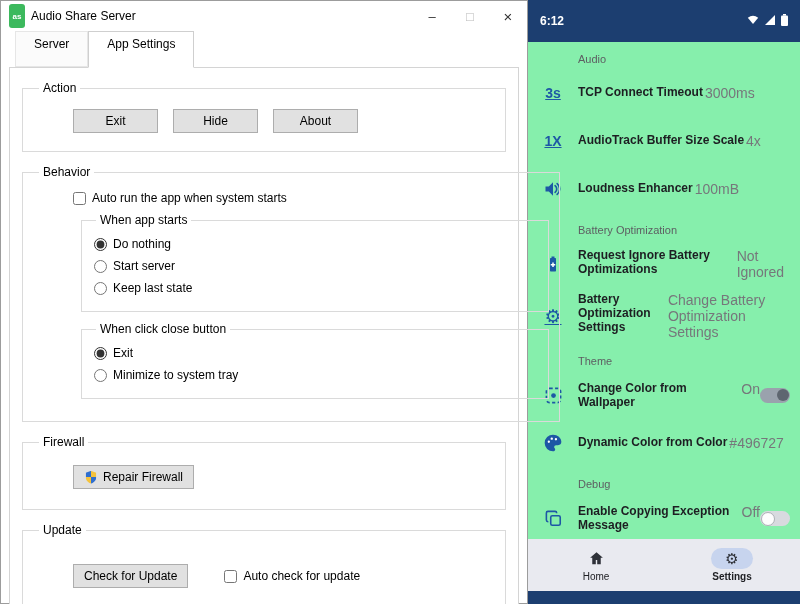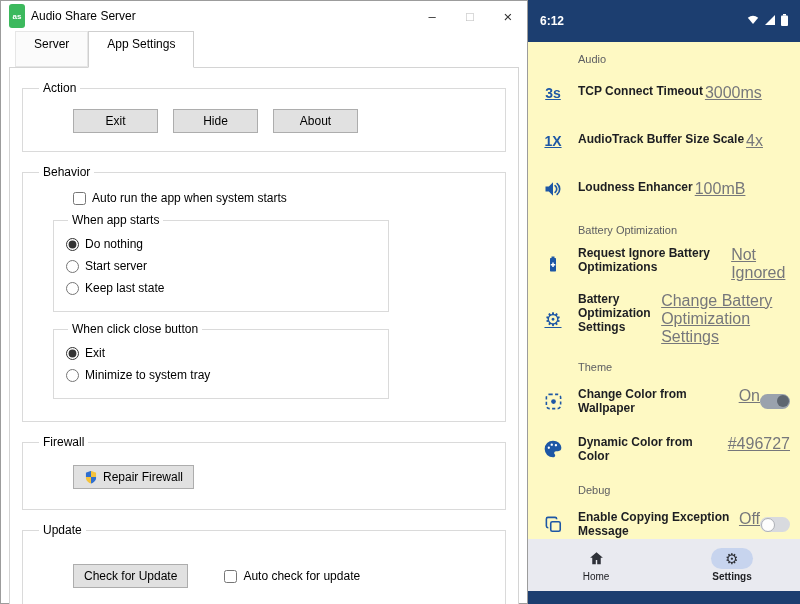--- a/index.html
+++ b/index.html
@@ -28,42 +28,42 @@
   fieldset.group legend { font-size:12px; padding:0 4px; margin-left:6px; }
 
   .action-buttons { display:flex; gap:15px; padding:10px 0 6px 40px; }
   .btn { min-width:85px; height:24px; background:#e1e1e1; border:1px solid #adadad; font-family:inherit; font-size:12px;
          display:inline-flex; align-items:center; justify-content:center; gap:5px; padding:0 10px; }
 
   .check-row { display:flex; align-items:center; gap:6px; margin:8px 0 8px 40px; }
   .radio-row { display:flex; align-items:center; gap:6px; margin:8px 0; }
   input[type=checkbox], input[type=radio] { width:13px; height:13px; accent-color:#333; margin:0; }
 
-  fieldset.subgroup { margin:6px 0 10px 20px; width:336px; border:1px solid #dadada; padding:2px 12px 8px; }
+  fieldset.subgroup { margin:6px 0 10px 48px; width:468px; border:1px solid #dadada; padding:2px 12px 8px; }
   fieldset.subgroup legend { font-size:12px; padding:0 4px; margin-left:2px; }
 
   .firewall-row { padding:12px 0 8px 40px; }
   .update-row { display:flex; align-items:center; gap:20px; padding:12px 0 8px 40px; }
   .shield { width:14px; height:14px; flex:0 0 auto; }
 
   
   .phone { width:272px; height:604px; display:flex; flex-direction:column; background:#fff; }
   .status-bar { height:42px; background:#1c3e70; color:#fff; display:flex; align-items:center; padding:0 12px; flex:0 0 auto; }
   .status-time { font-size:12px; font-weight:bold; }
   .status-icons { margin-left:auto; display:flex; gap:5px; align-items:center; }
 
-  .phone-content { flex:1; overflow:hidden; background:#fef9c3; }
+  .phone-content { flex:1; overflow:hidden; background:#86efac; }
   .section-header { font-size:11px; color:#5d5e62; padding:11px 10px 4px 50px; }
   .prow { display:flex; align-items:center; min-height:48px; padding-right:10px; }
   .prow-icon { width:50px; flex:0 0 auto; display:flex; align-items:center; justify-content:center; color:#1d57a5;text-decoration:underline; }
   .text-icon { font-size:14px; font-weight:bold; }
   .glyph-icon { font-size:19px; line-height:1; }
   .prow-text { display:flex; flex-direction:row; gap:2px; padding:4px 0; }
   .prow-title { font-size:12px; font-weight:bold; color:#1d1e22; }
-  .prow-sub { font-size:16px; color:#76777b;text-decoration:underline; }
+  .prow-sub { font-size:14px; color:#76777b; }
 
   .switch { margin-left:auto; width:30px; height:15px; border-radius:8px; background:#d8dadf; position:relative; flex:0 0 auto; }
   .switch::after { content:""; position:absolute; width:12px; height:12px; border-radius:50%; top:1.5px; left:1px;
                    background:#fdfdfd; border:1px solid #adb0b6; }
   .switch.on { background:#9aa2ad; }
   .switch.on::after { left:auto; right:1px; background:#5e6670; border:none; }
 
   .bottom-nav { height:52px; background:#e9eaf0; display:flex; flex:0 0 auto; }
   .nav-item { flex:1; display:flex; flex-direction:column; align-items:center; justify-content:center; gap:2px; }
   .nav-pill { width:42px; height:21px; border-radius:11px; display:flex; align-items:center; justify-content:center; color:#2e3138; }

